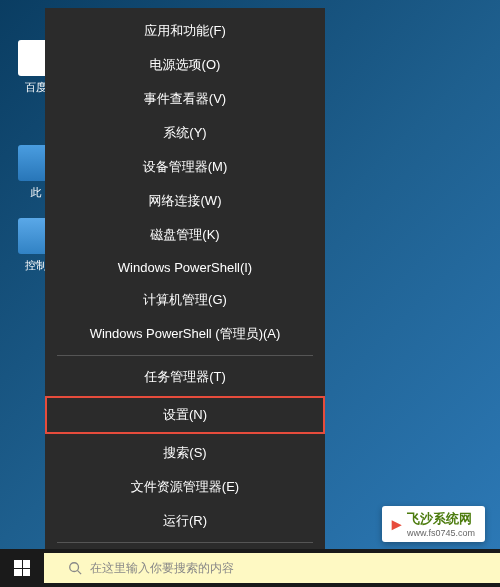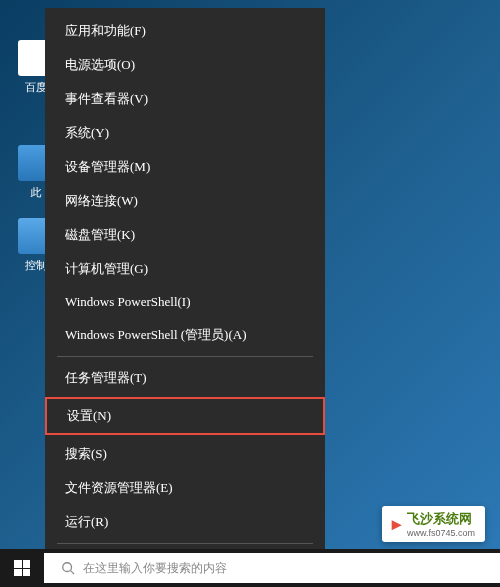--- a/index.html
+++ b/index.html
@@ -43,23 +43,22 @@
       background: #2b2b2b;
       color: #fff;
       font-size: 13px;
       padding: 6px 0;
     }
     .menu-item {
       padding: 8px 20px;
       cursor: default;
       position: relative;
       display: flex;
-      justify-content: flex-start;
-      align-items: center;
-      font-family: Liberation Serif, serif;
+      justify-content: center;
+      align-items: center;
     }
     .menu-item.highlighted {
       border: 2px solid #e74c3c;
       margin: 2px 0;
     }
     .menu-divider {
       height: 1px;
       background: #555;
       margin: 4px 12px;
     }
@@ -91,24 +90,24 @@
       grid-template-columns: 1fr 1fr;
       grid-template-rows: 1fr 1fr;
       gap: 1px;
     }
     .win-logo span {
       background: #fff;
     }
     .search-bar {
       flex: 1;
       height: 30px;
-      background: #ffffff;
-      display: flex;
-      align-items: center;
-      padding: 0 17px;
+      background: #fef9c3;
+      display: flex;
+      align-items: center;
+      padding: 0 24px;
       color: #888;
       font-size: 12px;
       gap: 8px;
     }
     .search-icon-svg {
       width: 14px;
       height: 14px;
     }
     .watermark {
       position: absolute;
@@ -172,24 +171,24 @@
   <div class="menu-item">
     <span>设备管理器(M)</span>
   </div>
   <div class="menu-item">
     <span>网络连接(W)</span>
   </div>
   <div class="menu-item">
     <span>磁盘管理(K)</span>
   </div>
   <div class="menu-item">
+    <span>Windows PowerShell(I)</span>
+  </div>
+  <div class="menu-item">
     <span>计算机管理(G)</span>
-  </div>
-  <div class="menu-item">
-    <span>Windows PowerShell(I)</span>
   </div>
   <div class="menu-item">
     <span>Windows PowerShell (管理员)(A)</span>
   </div>
 
   <div class="menu-divider"></div>
 
   <div class="menu-item">
     <span>任务管理器(T)</span>
   </div>

